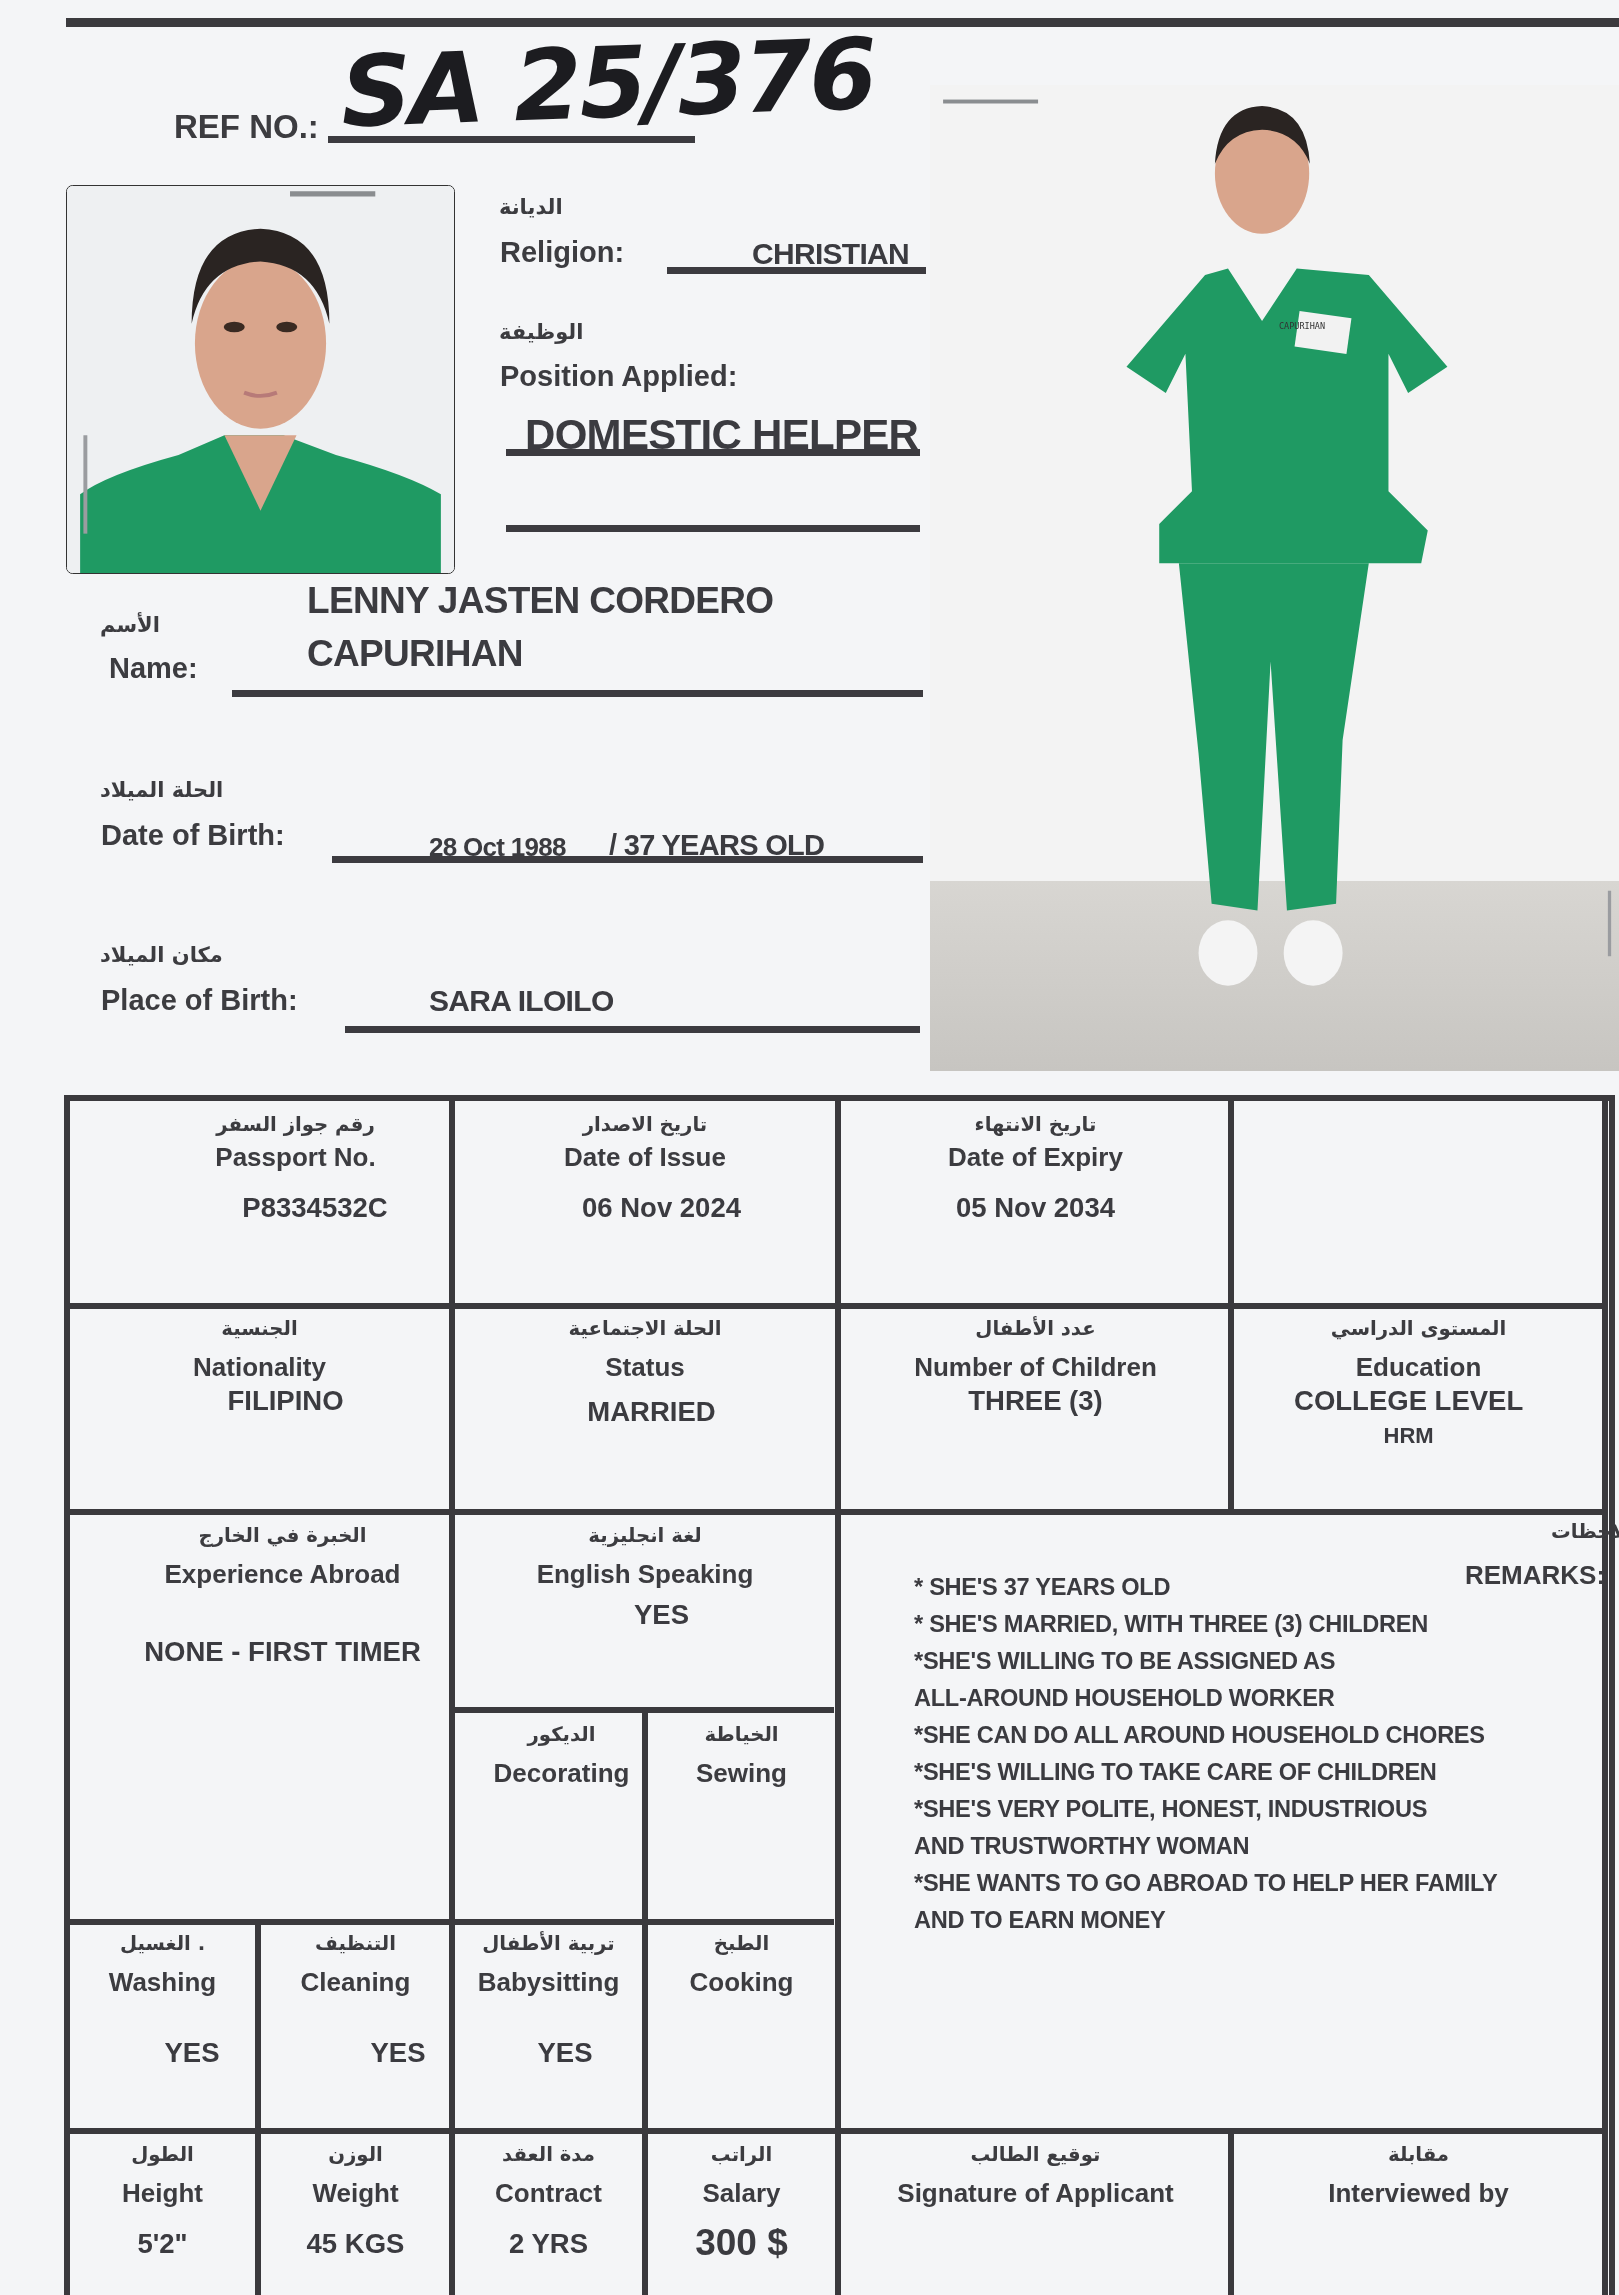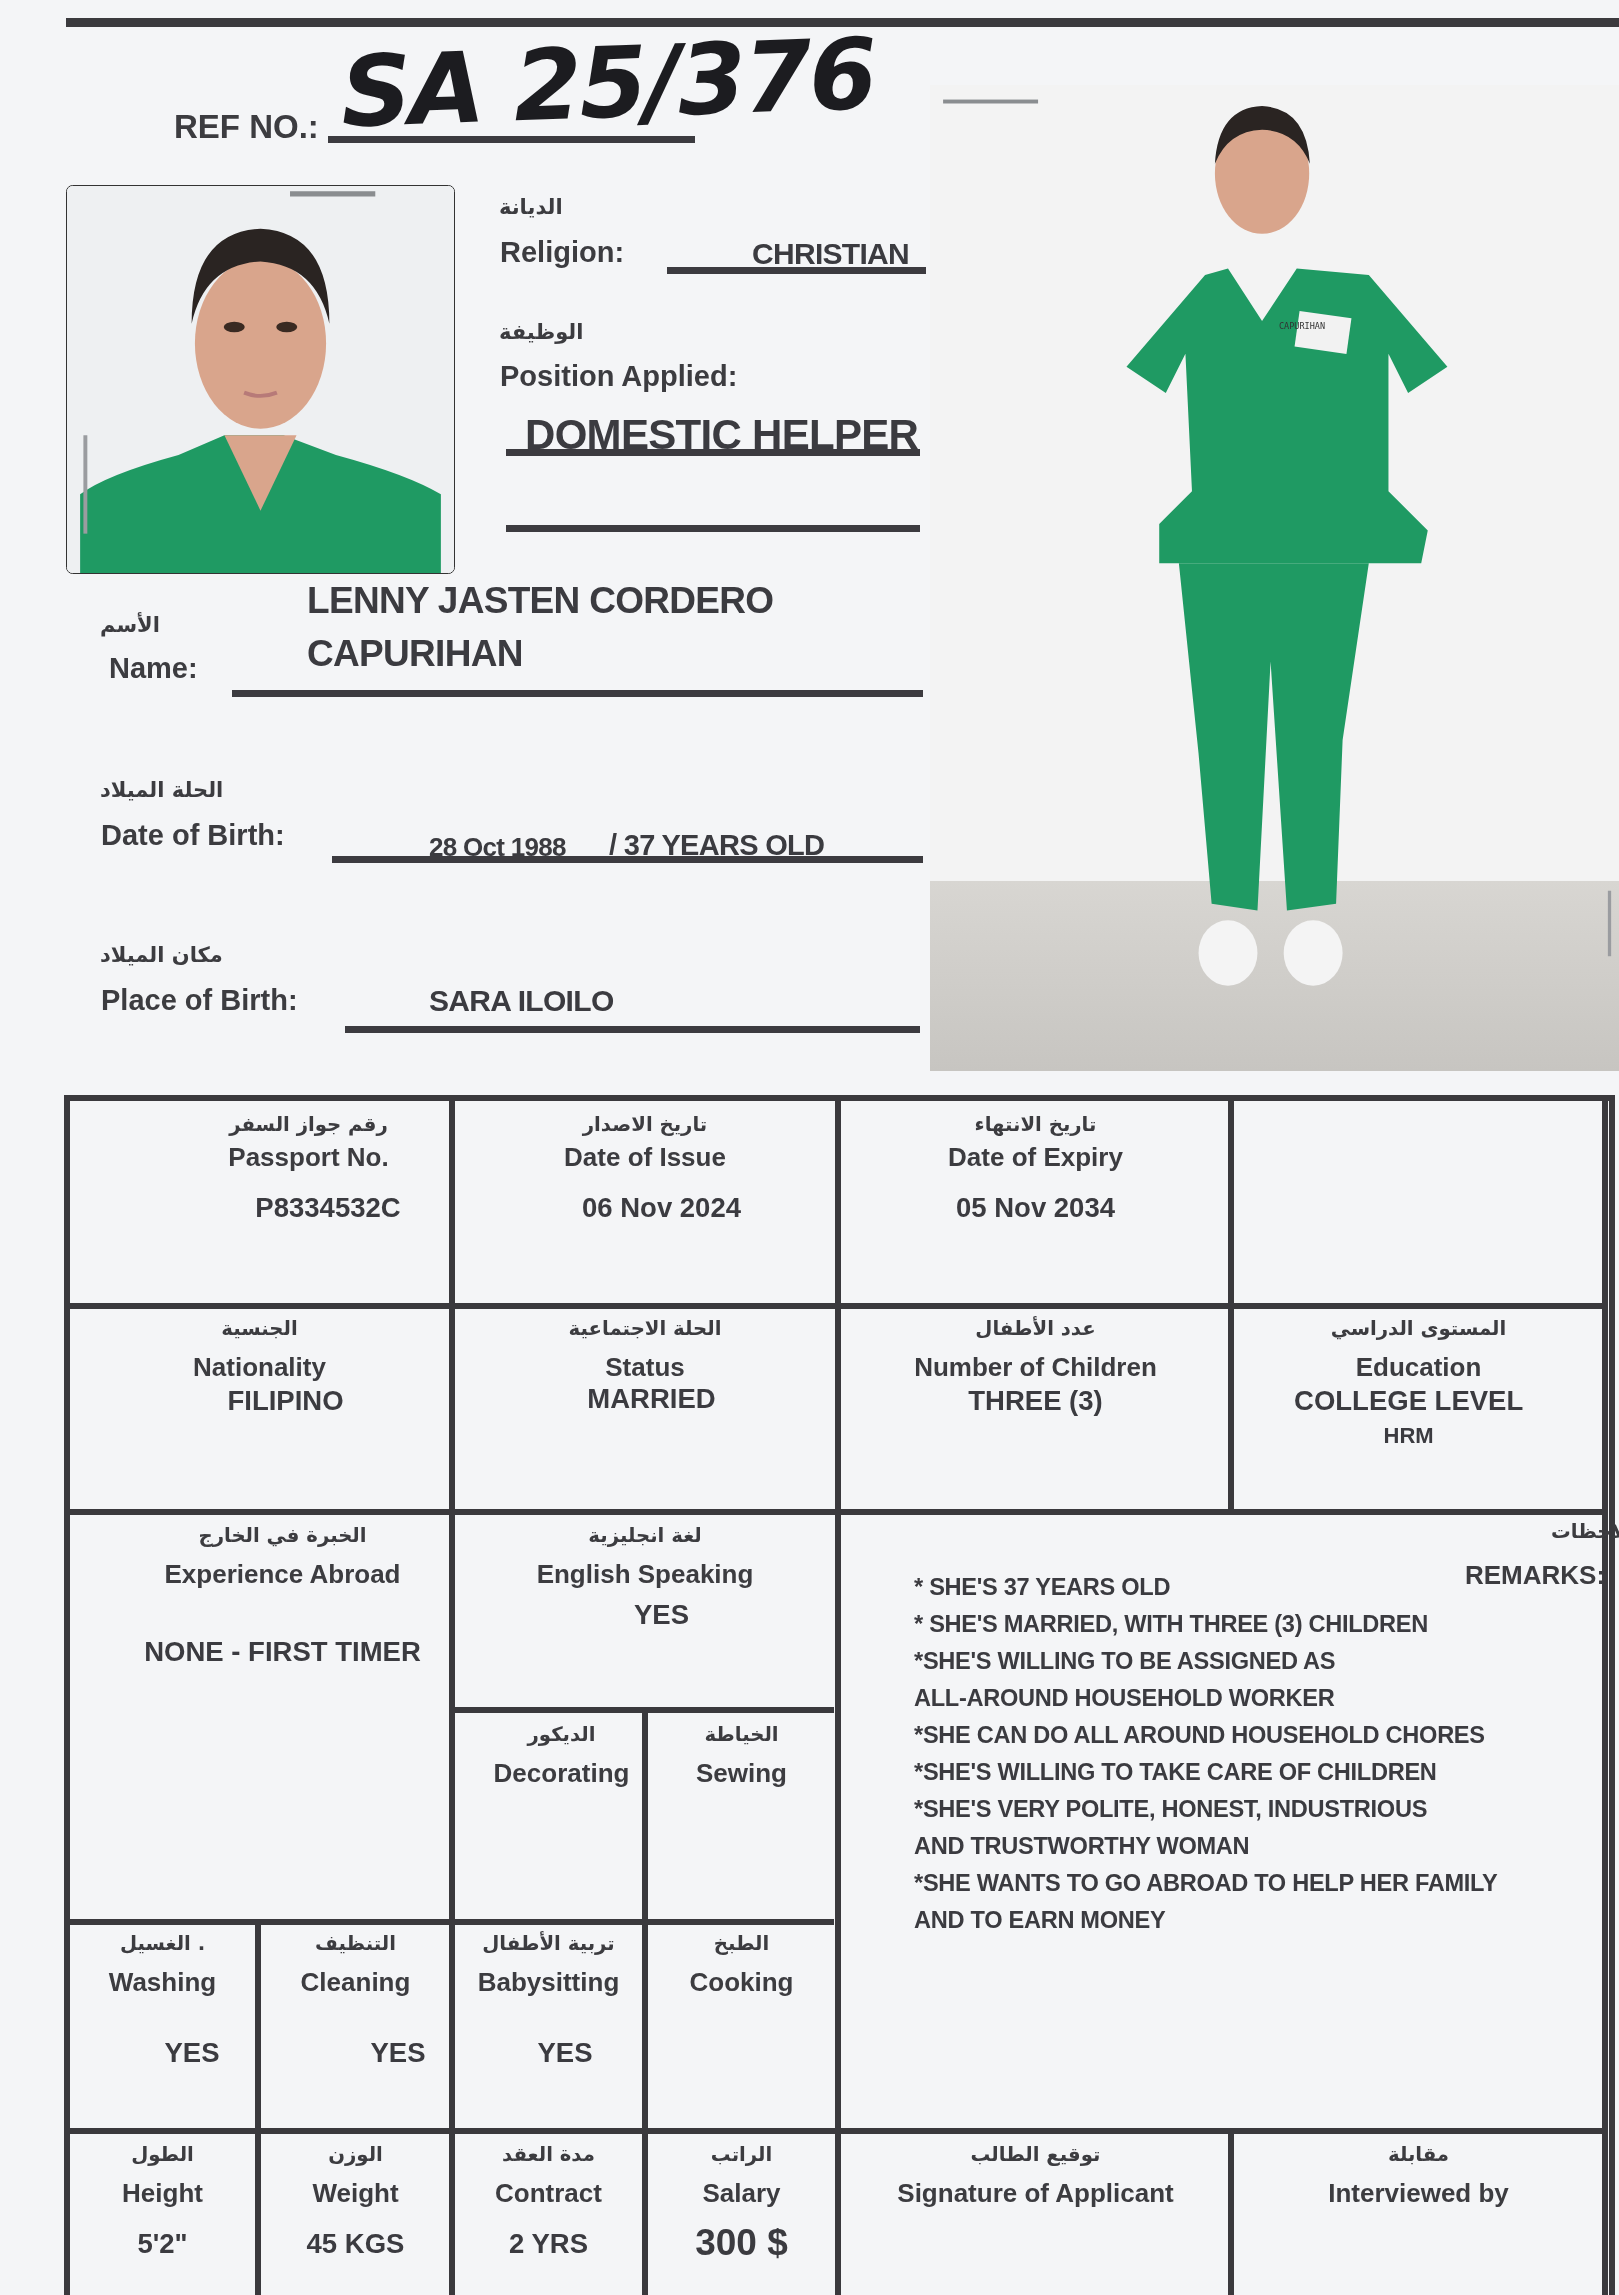--- a/index.html
+++ b/index.html
@@ -107,21 +107,21 @@
   <div class="hl" style="left:0;top:1027px;width:1538px;"></div>
 
   <div class="vl" style="left:379px;top:0;height:1200px;"></div>
   <div class="vl" style="left:765px;top:0;height:1200px;"></div>
   <div class="vl" style="left:1158px;top:0;height:408px;"></div>
   <div class="vl" style="left:1158px;top:1027px;height:173px;"></div>
   <div class="vl" style="left:185px;top:818px;height:383px;"></div>
   <div class="vl" style="left:572px;top:606px;height:594px;"></div>
   <div class="vl" style="left:1532px;top:0;height:1200px;"></div>
 
-  <div class="cell" style="left:13px;top:11.8px;width:451px;">
+  <div class="cell" style="left:0;top:11.8px;width:451px;">
     <span class="ar">رقم جواز السفر</span>
     <span class="en">Passport No.</span>
     <span class="v" style="padding-left:39px;">P8334532C</span>
   </div>
   <div class="cell" style="left:385px;top:11.8px;width:380px;">
     <span class="ar">تاريخ الاصدار</span>
     <span class="en">Date of Issue</span>
     <span class="v" style="padding-left:33px;">06 Nov 2024</span>
   </div>
   <div class="cell" style="left:772px;top:11.8px;width:387px;">
@@ -131,21 +131,21 @@
   </div>
 
   <div class="cell" style="left:0;top:216px;width:379px;">
     <span class="ar">الجنسية</span>
     <span class="en" style="margin-top:11.8px;">Nationality</span>
     <span class="v" style="margin-top:2.6px;padding-left:52px;">FILIPINO</span>
   </div>
   <div class="cell" style="left:385px;top:216px;width:380px;">
     <span class="ar">الحلة الاجتماعية</span>
     <span class="en" style="margin-top:11.8px;">Status</span>
-    <span class="v" style="margin-top:0;padding-left:13px;">MARRIED</span>
+    <span class="v" style="margin-top:13px;padding-left:13px;">MARRIED</span>
   </div>
   <div class="cell" style="left:772px;top:216px;width:387px;">
     <span class="ar">عدد الأطفال</span>
     <span class="en" style="margin-top:11.8px;">Number of Children</span>
     <span class="v" style="margin-top:2.6px;">THREE (3)</span>
   </div>
   <div class="cell" style="left:1165px;top:216px;width:367px;">
     <span class="ar">المستوى الدراسي</span>
     <span class="en" style="margin-top:11.8px;">Education</span>
     <span class="v" style="margin-top:2.6px;padding-right:19.7px;">COLLEGE LEVEL</span>

